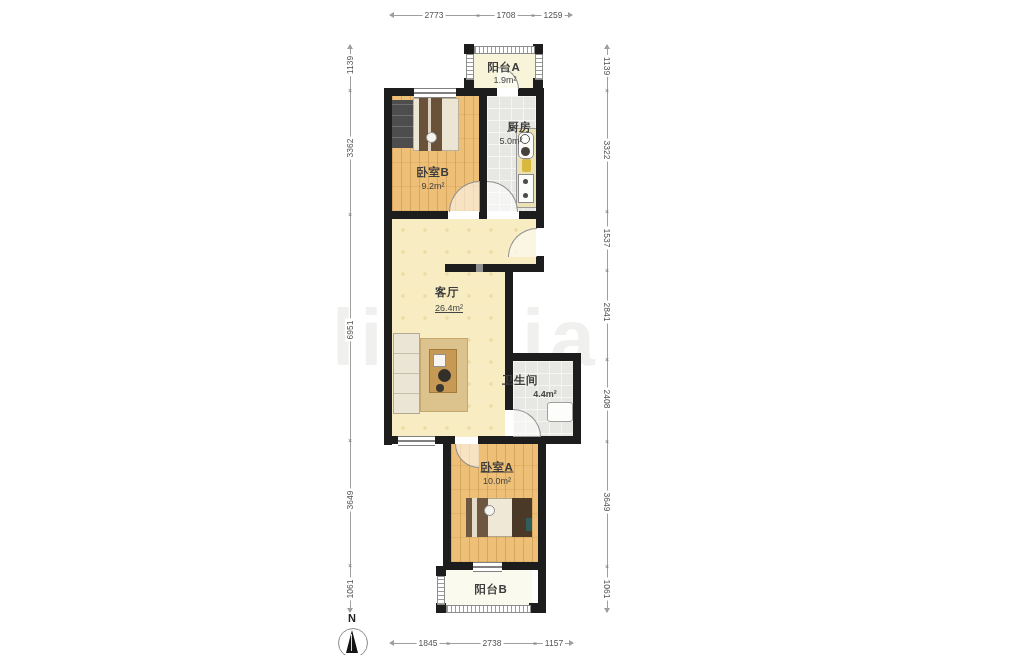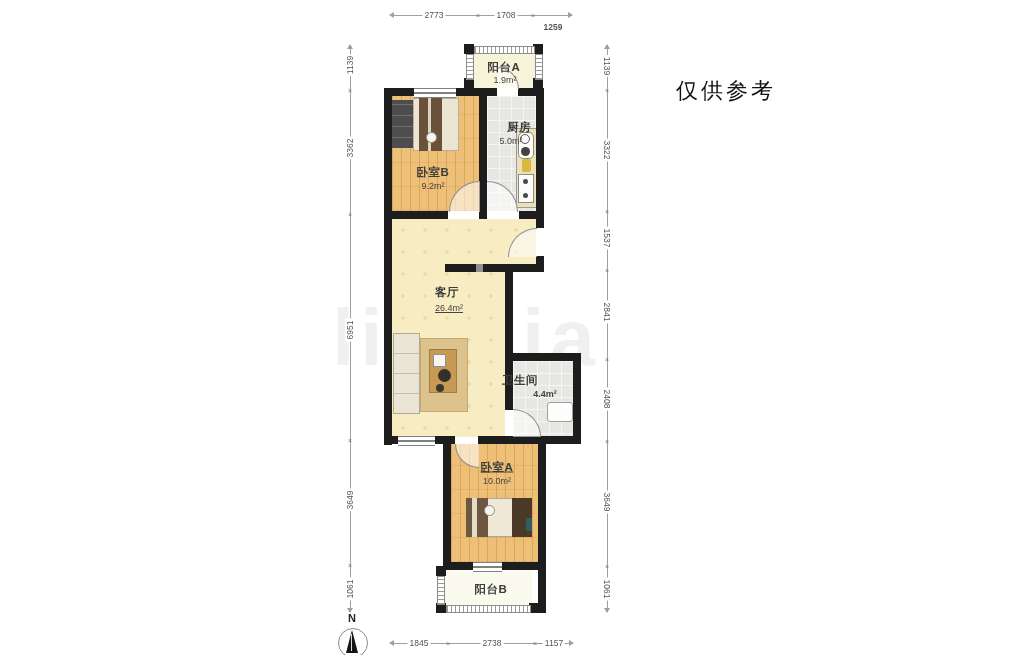--- a/index.html
+++ b/index.html
@@ -178,28 +178,28 @@
   <div class="rarea" style="left:497px;top:481px;">10.0m²</div>
   <div class="rname" style="left:491px;top:589px;">阳台B</div>
 
   <div class="dimline-h" style="left:390px;top:15px;width:182px;"></div>
   <div class="arr a-l" style="left:389px;top:12px;"></div>
   <div class="arr a-r" style="left:568px;top:12px;"></div>
   <span class="dmark" style="left:478px;top:15px;">×</span>
   <span class="dmark" style="left:533px;top:15px;">×</span>
   <span class="dlab" style="left:434px;top:15px;">2773</span>
   <span class="dlab" style="left:506px;top:15px;">1708</span>
-  <span class="dlab" style="left:553px;top:27px;font-weight:bold;">1259</span>
+  <span class="dlab" style="left:553px;top:15px;">1259</span>
 
   <div class="dimline-h" style="left:390px;top:643px;width:183px;"></div>
   <div class="arr a-l" style="left:389px;top:640px;"></div>
   <div class="arr a-r" style="left:569px;top:640px;"></div>
   <span class="dmark" style="left:448px;top:643px;">×</span>
   <span class="dmark" style="left:535px;top:643px;">×</span>
-  <span class="dlab" style="left:419px;top:643px;text-align:center;">1845</span>
+  <span class="dlab" style="left:428px;top:643px;text-align:center;">1845</span>
   <span class="dlab" style="left:492px;top:643px;">2738</span>
   <span class="dlab" style="left:554px;top:643px;">1157</span>
 
   <div class="dimline-v" style="left:350px;top:45px;height:567px;"></div>
   <div class="arr a-u" style="left:347px;top:44px;"></div>
   <div class="arr a-d" style="left:347px;top:608px;"></div>
   <span class="dmark" style="left:350px;top:90px;">×</span>
   <span class="dmark" style="left:350px;top:214px;">×</span>
   <span class="dmark" style="left:350px;top:440px;">×</span>
   <span class="dmark" style="left:350px;top:565px;">×</span>
@@ -220,21 +220,20 @@
   <span class="dmark" style="left:607px;top:566px;">×</span>
   <span class="dlab dlab-r" style="left:607px;top:66px;">1139</span>
   <span class="dlab dlab-r" style="left:607px;top:150px;">3322</span>
   <span class="dlab dlab-r" style="left:607px;top:238px;">1537</span>
   <span class="dlab dlab-r" style="left:607px;top:312px;">2841</span>
   <span class="dlab dlab-r" style="left:607px;top:399px;">2408</span>
   <span class="dlab dlab-r" style="left:607px;top:502px;">3649</span>
   <span class="dlab dlab-r" style="left:607px;top:589px;">1061</span>
 
   <div id="note">
-    <div>仅供参考</div>
   </div>
 
   <div id="compass-n">N</div>
   <div id="compass-circle"></div>
   <div id="compass-arrow"></div>
   <div id="compass-split"></div>
 
 </div>
 
 </body></html>

